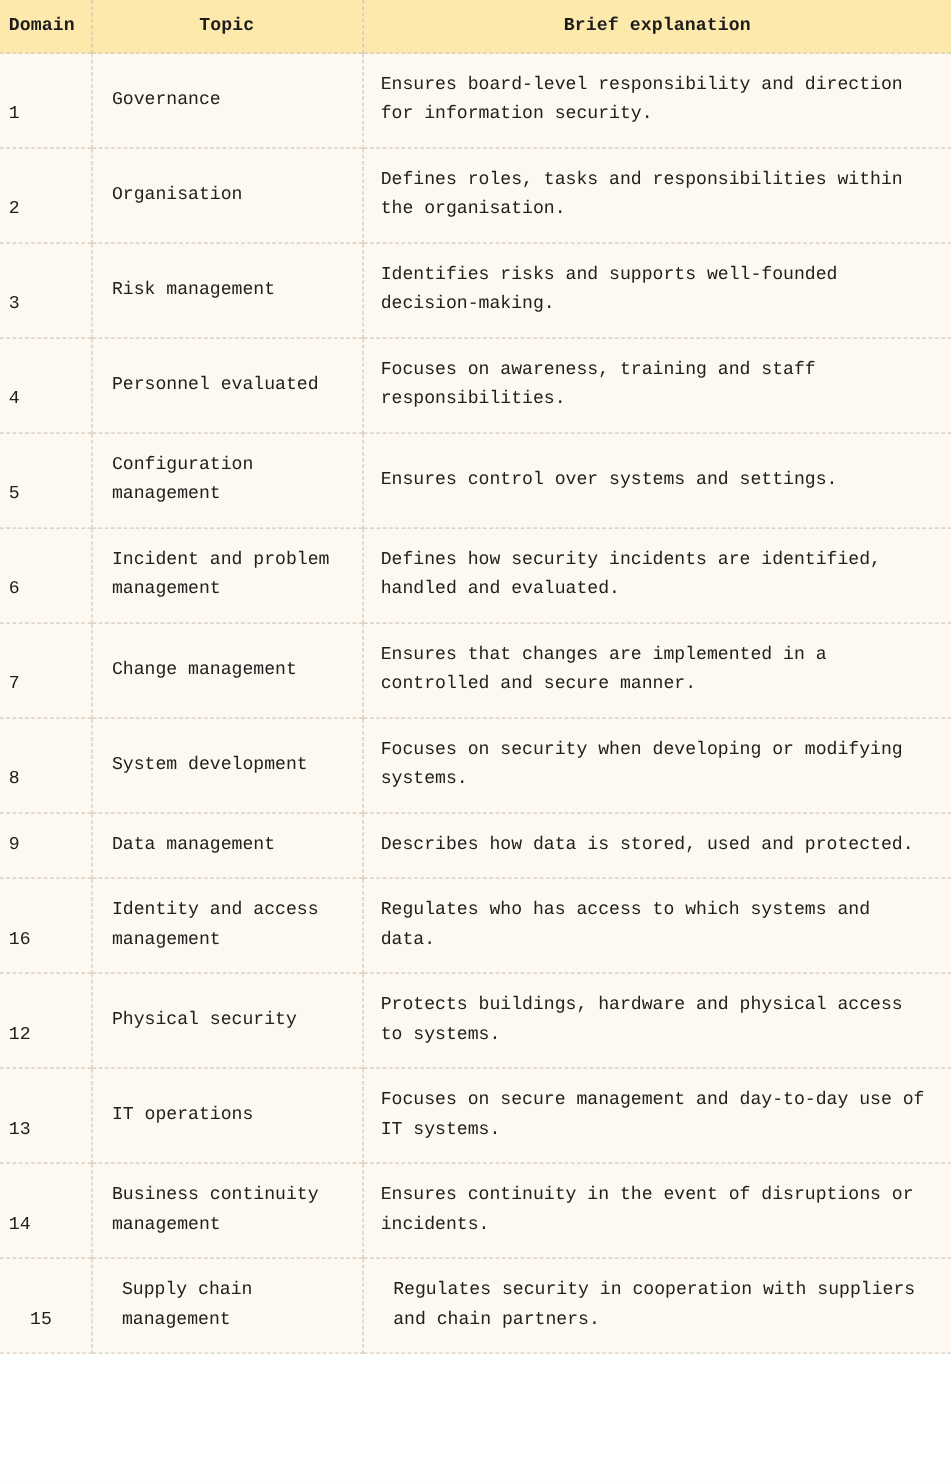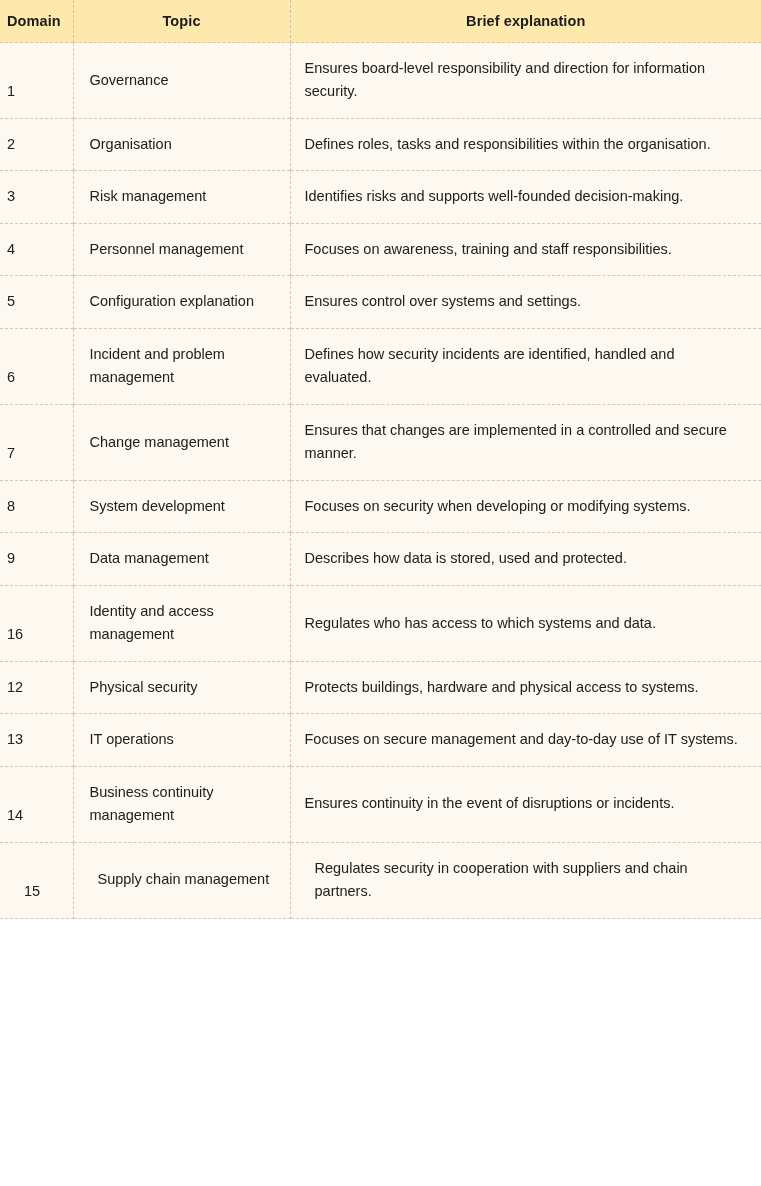--- a/index.html
+++ b/index.html
@@ -8,20 +8,21 @@
     background: #ffffff;
   }
   body {
     width: 761px;
     font-family: "Liberation Sans", sans-serif;
     color: #1c1c1c;
   }
   .table-wrap {
     width: 602px;
     box-sizing: border-box;
+    font-family: Liberation Mono, monospace;
   }
   table.domain-table {
     width: 761px;
     border-collapse: collapse;
     table-layout: fixed;
     background: #fdf8f0;
   }
   table.domain-table col.c-domain { width: 73px; }
   table.domain-table col.c-topic  { width: 217px; }
   table.domain-table col.c-expl   { width: 471px; }
@@ -102,26 +103,26 @@
           <td class="cell-topic">Organisation</td>
           <td class="cell-expl">Defines roles, tasks and responsibilities within the organisation.</td>
         </tr>
         <tr>
           <td class="cell-domain">3</td>
           <td class="cell-topic">Risk management</td>
           <td class="cell-expl">Identifies risks and supports well-founded decision-making.</td>
         </tr>
         <tr>
           <td class="cell-domain">4</td>
-          <td class="cell-topic">Personnel management</td>
+          <td class="cell-topic">Personnel evaluated</td>
           <td class="cell-expl">Focuses on awareness, training and staff responsibilities.</td>
         </tr>
         <tr>
           <td class="cell-domain">5</td>
-          <td class="cell-topic">Configuration explanation</td>
+          <td class="cell-topic">Configuration management</td>
           <td class="cell-expl">Ensures control over systems and settings.</td>
         </tr>
         <tr>
           <td class="cell-domain">6</td>
           <td class="cell-topic">Incident and problem management</td>
           <td class="cell-expl">Defines how security incidents are identified, handled and evaluated.</td>
         </tr>
         <tr>
           <td class="cell-domain">7</td>
           <td class="cell-topic">Change management</td>

